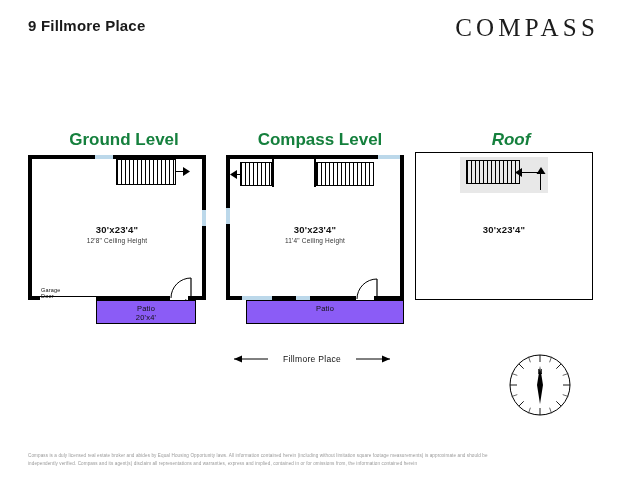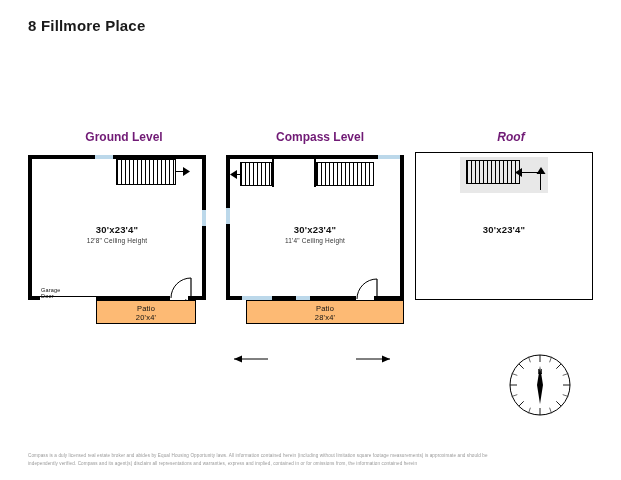--- a/index.html
+++ b/index.html
@@ -39,23 +39,23 @@
     font-size: 25px;
     letter-spacing: 4.2px;
     color: #1c1c1c;
     font-family: "Liberation Serif", serif;
     font-weight: normal;
   }
 
   
   .level-title {
     position: absolute;
-    font-size: 12px;
+    font-size: 17px;
     font-weight: bold;
-    color: #701a75;
+    color: #15803d;
     text-align: center;
   }
   #title-ground { left: 26px;  top: 130px; width: 196px; }
   #title-second { left: 222px; top: 130px; width: 196px; }
   #title-roof   { left: 418px; top: 130px; width: 186px; font-style: italic; }
 
   
   .plan {
     position: absolute;
   }
@@ -140,21 +140,21 @@
   .thinline {
     position: absolute;
     background: #000;
   }
 
   
   .patio {
     position: absolute;
     box-sizing: border-box;
     border: 1.2px solid #000;
-    background: #fdba74;
+    background: #8b5cf6;
   }
   .patio-text {
     position: absolute;
     width: 100%;
     text-align: center;
     font-size: 7.5px;
     color: #111;
     letter-spacing: 0.2px;
   }
 
@@ -209,21 +209,22 @@
     font-size: 4.6px;
     line-height: 1.65;
     color: #9a9a9a;
     letter-spacing: 0.1px;
   }
 </style>
 </head>
 <body>
 
 <div class="header">
-  <div class="addr-title">8 Fillmore Place</div>
+  <div class="addr-title">9 Fillmore Place</div>
+  <div class="brand">COMPASS</div>
 </div>
 
 <div class="level-title" id="title-ground">Ground Level</div>
 <div class="level-title" id="title-second">Compass Level</div>
 <div class="level-title" id="title-roof">Roof</div>
 
 <div class="plan">
 
   <div class="outline wall-thick" style="left:28px; top:155px; width:178px; height:145px;"></div>
 
@@ -289,21 +290,20 @@
   <div class="gap-w" style="left:296px; top:295px; width:14px; height:6px;"></div>
   <div class="win" style="left:296px; top:296px; width:14px; height:4px;"></div>
   <div class="gap-w" style="left:356px; top:295px; width:18px; height:6px;"></div>
   <svg class="door-arc" style="left:356px; top:276px;" width="22" height="24" viewBox="0 0 22 24">
     <path d="M1 23 A20 20 0 0 1 21 3" fill="none" stroke="#000" stroke-width="1"></path>
     <line x1="21" y1="3" x2="21" y2="23" stroke="#000" stroke-width="1.2"></line>
   </svg>
 
   <div class="patio" style="left:246px; top:300px; width:158px; height:24px;">
     <div class="patio-text" style="top:3px;">Patio</div>
-    <div class="patio-text" style="top:12px;">28'x4'</div>
   </div>
 </div>
 
 <div class="plan">
   <div class="outline wall-thin" style="left:415px; top:152px; width:178px; height:148px;"></div>
 
   <div class="roof-shade" style="left:460px; top:157px; width:88px; height:36px;"></div>
 
   <div class="stairs-gray" style="left:466px; top:160px; width:54px; height:24px;"></div>
 
@@ -313,20 +313,21 @@
   </svg>
   <div class="thinline" style="left:540px; top:172px; width:1px; height:18px;"></div>
   <svg class="door-arc" style="left:536px; top:166px;" width="10" height="9" viewBox="0 0 10 9">
     <path d="M0.5 8 L5 1 L9.5 8 Z" fill="#000"></path>
   </svg>
 
   <div class="room-dim" style="left:415px; top:224px; width:178px;">30'x23'4"</div>
 </div>
 
 <div class="street">
+  <div class="street-label">Fillmore Place</div>
   <svg style="position:absolute; left:0; top:0;" width="192" height="20" viewBox="0 0 192 20">
     <line x1="18" y1="7" x2="52" y2="7" stroke="#000" stroke-width="1"></line>
     <path d="M18 7 L26 3.4 L26 10.6 Z" fill="#000"></path>
     <line x1="140" y1="7" x2="174" y2="7" stroke="#000" stroke-width="1"></line>
     <path d="M174 7 L166 3.4 L166 10.6 Z" fill="#000"></path>
   </svg>
 </div>
 
 <div class="compass">
   <svg width="66" height="66" viewBox="0 0 66 66">

